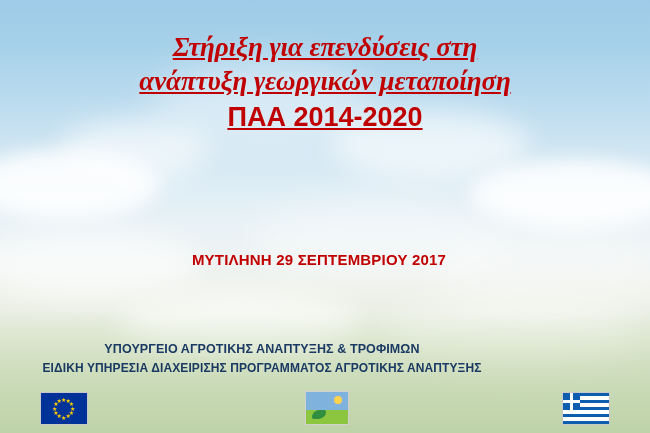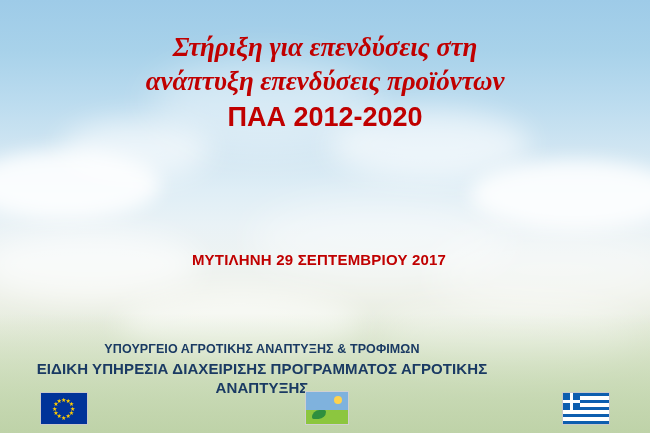--- a/index.html
+++ b/index.html
@@ -62,20 +62,21 @@
     text-align: center;
   }
   .title-line {
     font-family: "Liberation Serif", serif;
     font-style: italic;
     font-weight: bold;
     font-size: 27px;
     line-height: 34px;
     color: #c00000;
     letter-spacing: -0.1px;
+    text-decoration: underline;
   }
   .title-line.plain {
     font-style: normal;
     font-family: "Liberation Sans", sans-serif;
     font-size: 27px;
     letter-spacing: 0px;
     margin-top: 2px;
   }
 
   .subtitle {
@@ -97,21 +98,21 @@
     width: 524px;
     text-align: center;
     color: #1a3a63;
   }
   .org-line {
     font-size: 12.5px;
     font-weight: bold;
     line-height: 19px;
     letter-spacing: 0.1px;
   }
-  .org-line.second { font-size: 15px; }
+  .org-line.second { font-size: 12px; }
 
   .logos {
     position: absolute;
     bottom: 6px;
     left: 0;
     width: 650px;
     height: 36px;
   }
 
   
@@ -197,22 +198,22 @@
   <div class="cloud soft" style="left:-20px; top:230px; width:220px; height:70px;"></div>
   <div class="cloud faint" style="left:430px; top:230px; width:250px; height:80px;"></div>
   <div class="cloud soft" style="left:120px; top:290px; width:240px; height:70px;"></div>
   <div class="cloud faint" style="left:380px; top:300px; width:260px; height:70px;"></div>
   <div class="hillshade"></div>
 
   <div class="content">
 
     <div class="title-block">
       <div class="title-line">Στήριξη για επενδύσεις στη</div>
-      <div class="title-line">ανάπτυξη επενδύσεις προϊόντων</div>
-      <div class="title-line plain">ΠΑΑ 2012-2020</div>
+      <div class="title-line">ανάπτυξη γεωργικών μεταποίηση</div>
+      <div class="title-line plain">ΠΑΑ 2014-2020</div>
     </div>
 
     <div class="subtitle">ΜΥΤΙΛΗΝΗ 29 ΣΕΠΤΕΜΒΡΙΟΥ 2017</div>
 
     <div class="org-block">
       <div class="org-line">ΥΠΟΥΡΓΕΙΟ ΑΓΡΟΤΙΚΗΣ ΑΝΑΠΤΥΞΗΣ &amp; ΤΡΟΦΙΜΩΝ</div>
       <div class="org-line second">ΕΙΔΙΚΗ ΥΠΗΡΕΣΙΑ ΔΙΑΧΕΙΡΙΣΗΣ ΠΡΟΓΡΑΜΜΑΤΟΣ ΑΓΡΟΤΙΚΗΣ ΑΝΑΠΤΥΞΗΣ</div>
     </div>
 
     <div class="logos">

